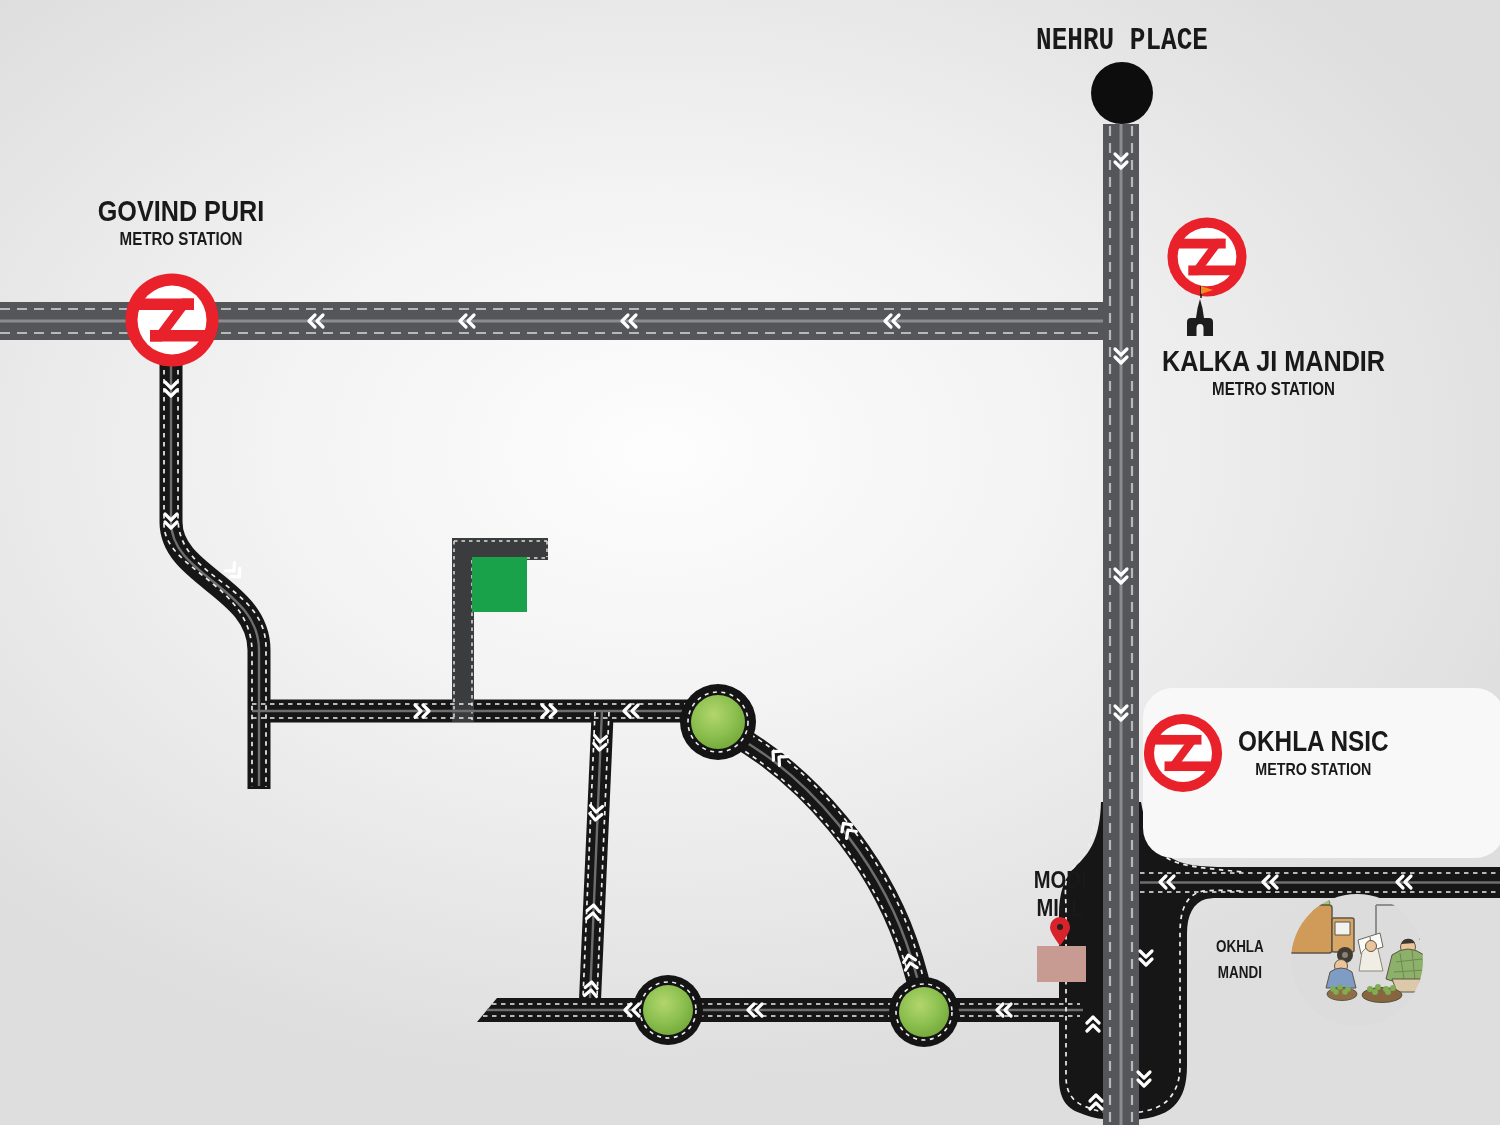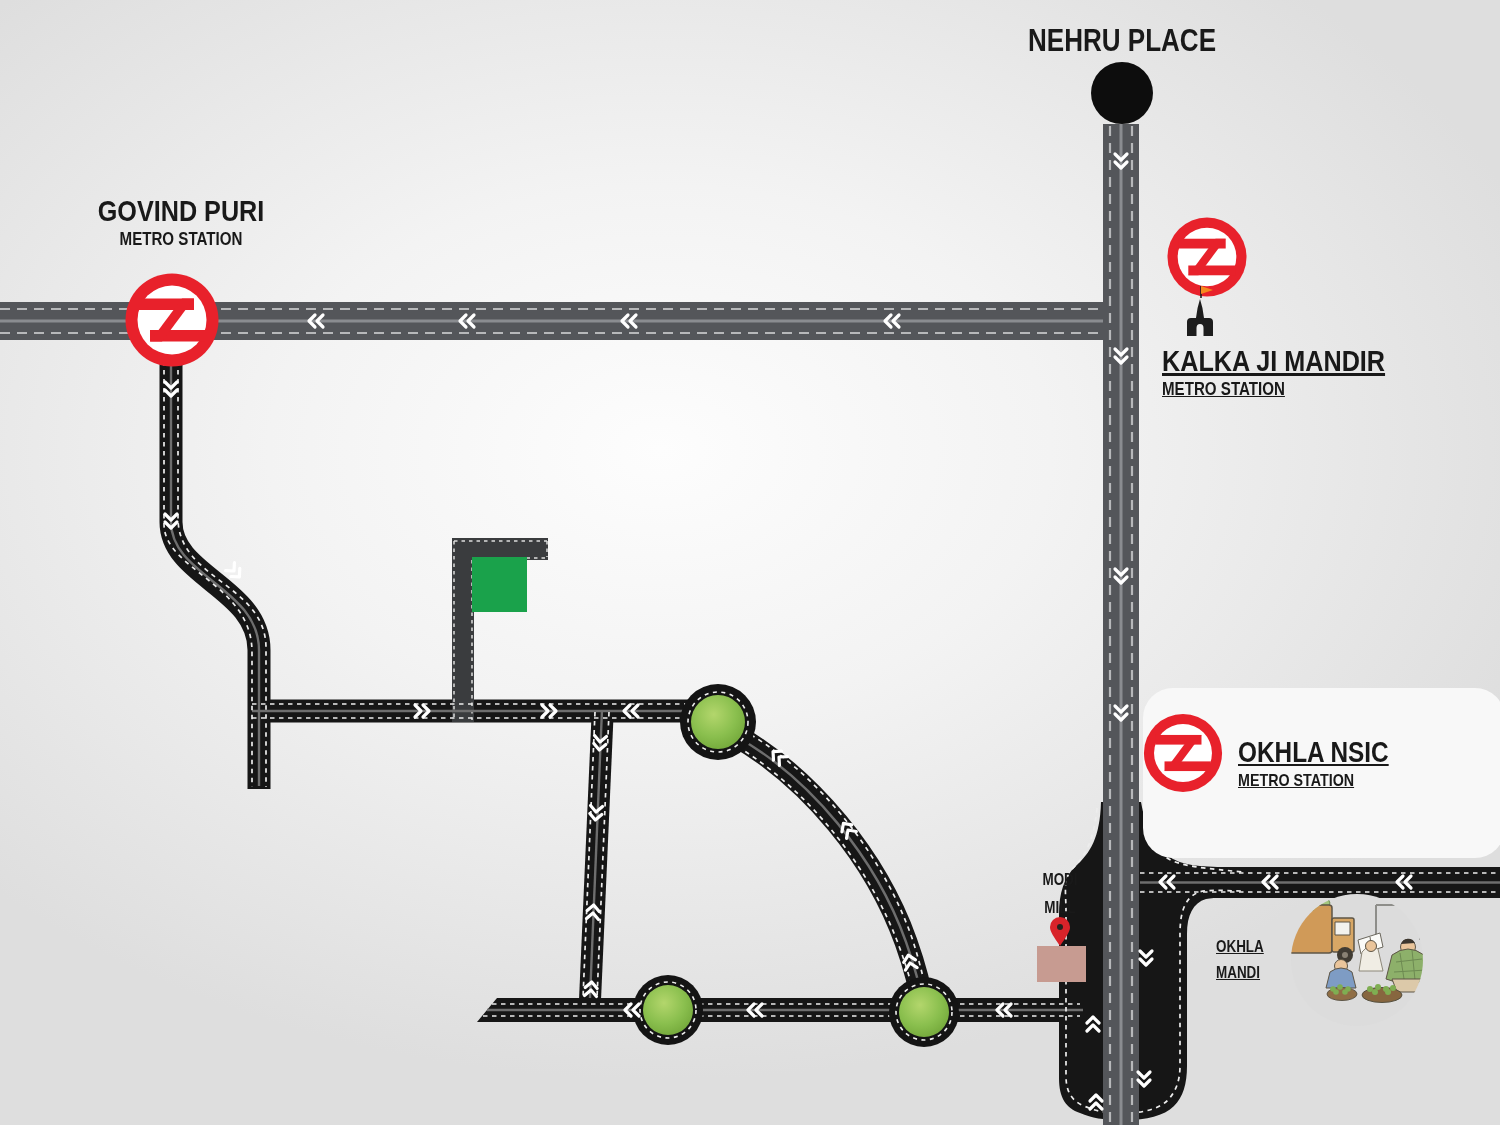--- a/index.html
+++ b/index.html
@@ -6,33 +6,33 @@
   .map{
     position:relative;width:1500px;height:1125px;overflow:hidden;
     background:radial-gradient(ellipse 62% 56% at 44% 40%, #fdfdfd 0%, #f3f3f3 42%, #e9e9e9 70%, #dedede 100%);
     font-family:"Liberation Sans", sans-serif;
   }
   .map svg{position:absolute;left:0;top:0;}
   .lbl{position:absolute;color:#191919;font-weight:700;white-space:nowrap;}
   .lbl .ln{display:block;transform:scaleX(0.84);letter-spacing:0px;}
   .centered{text-align:center;}
   .centered .ln{transform-origin:50% 0;}
-  .leftal{text-align:left;text-decoration:underline;}
+  .leftal{text-align:center;}
   .leftal .ln{transform-origin:0 0;}
 
-  #lbl-nehru{left:972px;top:25px;width:300px;font-size:31px;line-height:32px;}
+  #lbl-nehru{left:972px;top:25px;width:300px;font-size:31px;line-height:32px;font-family:Liberation Mono, monospace;}
   #lbl-govind{left:31px;top:195px;width:300px;font-size:30px;line-height:31px;}
   #lbl-govind .sub{font-size:18px;line-height:20px;margin-top:3px;}
   #lbl-kalka{left:1162px;top:345px;font-size:30px;line-height:31px;}
   #lbl-kalka .sub{font-size:18px;line-height:20px;margin-top:3px;}
-  #lbl-nsic{left:1238px;top:726px;font-size:29px;line-height:30px;margin-top:11px;}
+  #lbl-nsic{left:1238px;top:726px;font-size:29px;line-height:30px;}
   #lbl-nsic .sub{font-size:17px;line-height:19px;margin-top:4px;}
   #lbl-hub{left:353px;top:466px;width:300px;font-size:31px;line-height:32px;}
   #lbl-hub .sub{font-size:21px;line-height:24px;margin-top:3px;font-weight:700;}
-  #lbl-modi{left:1010px;top:866px;width:100px;font-size:16px;line-height:28px;}
+  #lbl-modi{left:1010px;top:866px;width:100px;font-size:24px;line-height:28px;}
   #lbl-mandi{left:1216px;top:934px;font-size:16px;line-height:26px;}
 </style>
 </head>
 <body>
 
 <div class="map">
 
 <svg width="1500" height="1125" viewBox="0 0 1500 1125">
   <defs>
     <radialGradient id="rabGreen" cx="0.42" cy="0.36" r="0.75">

